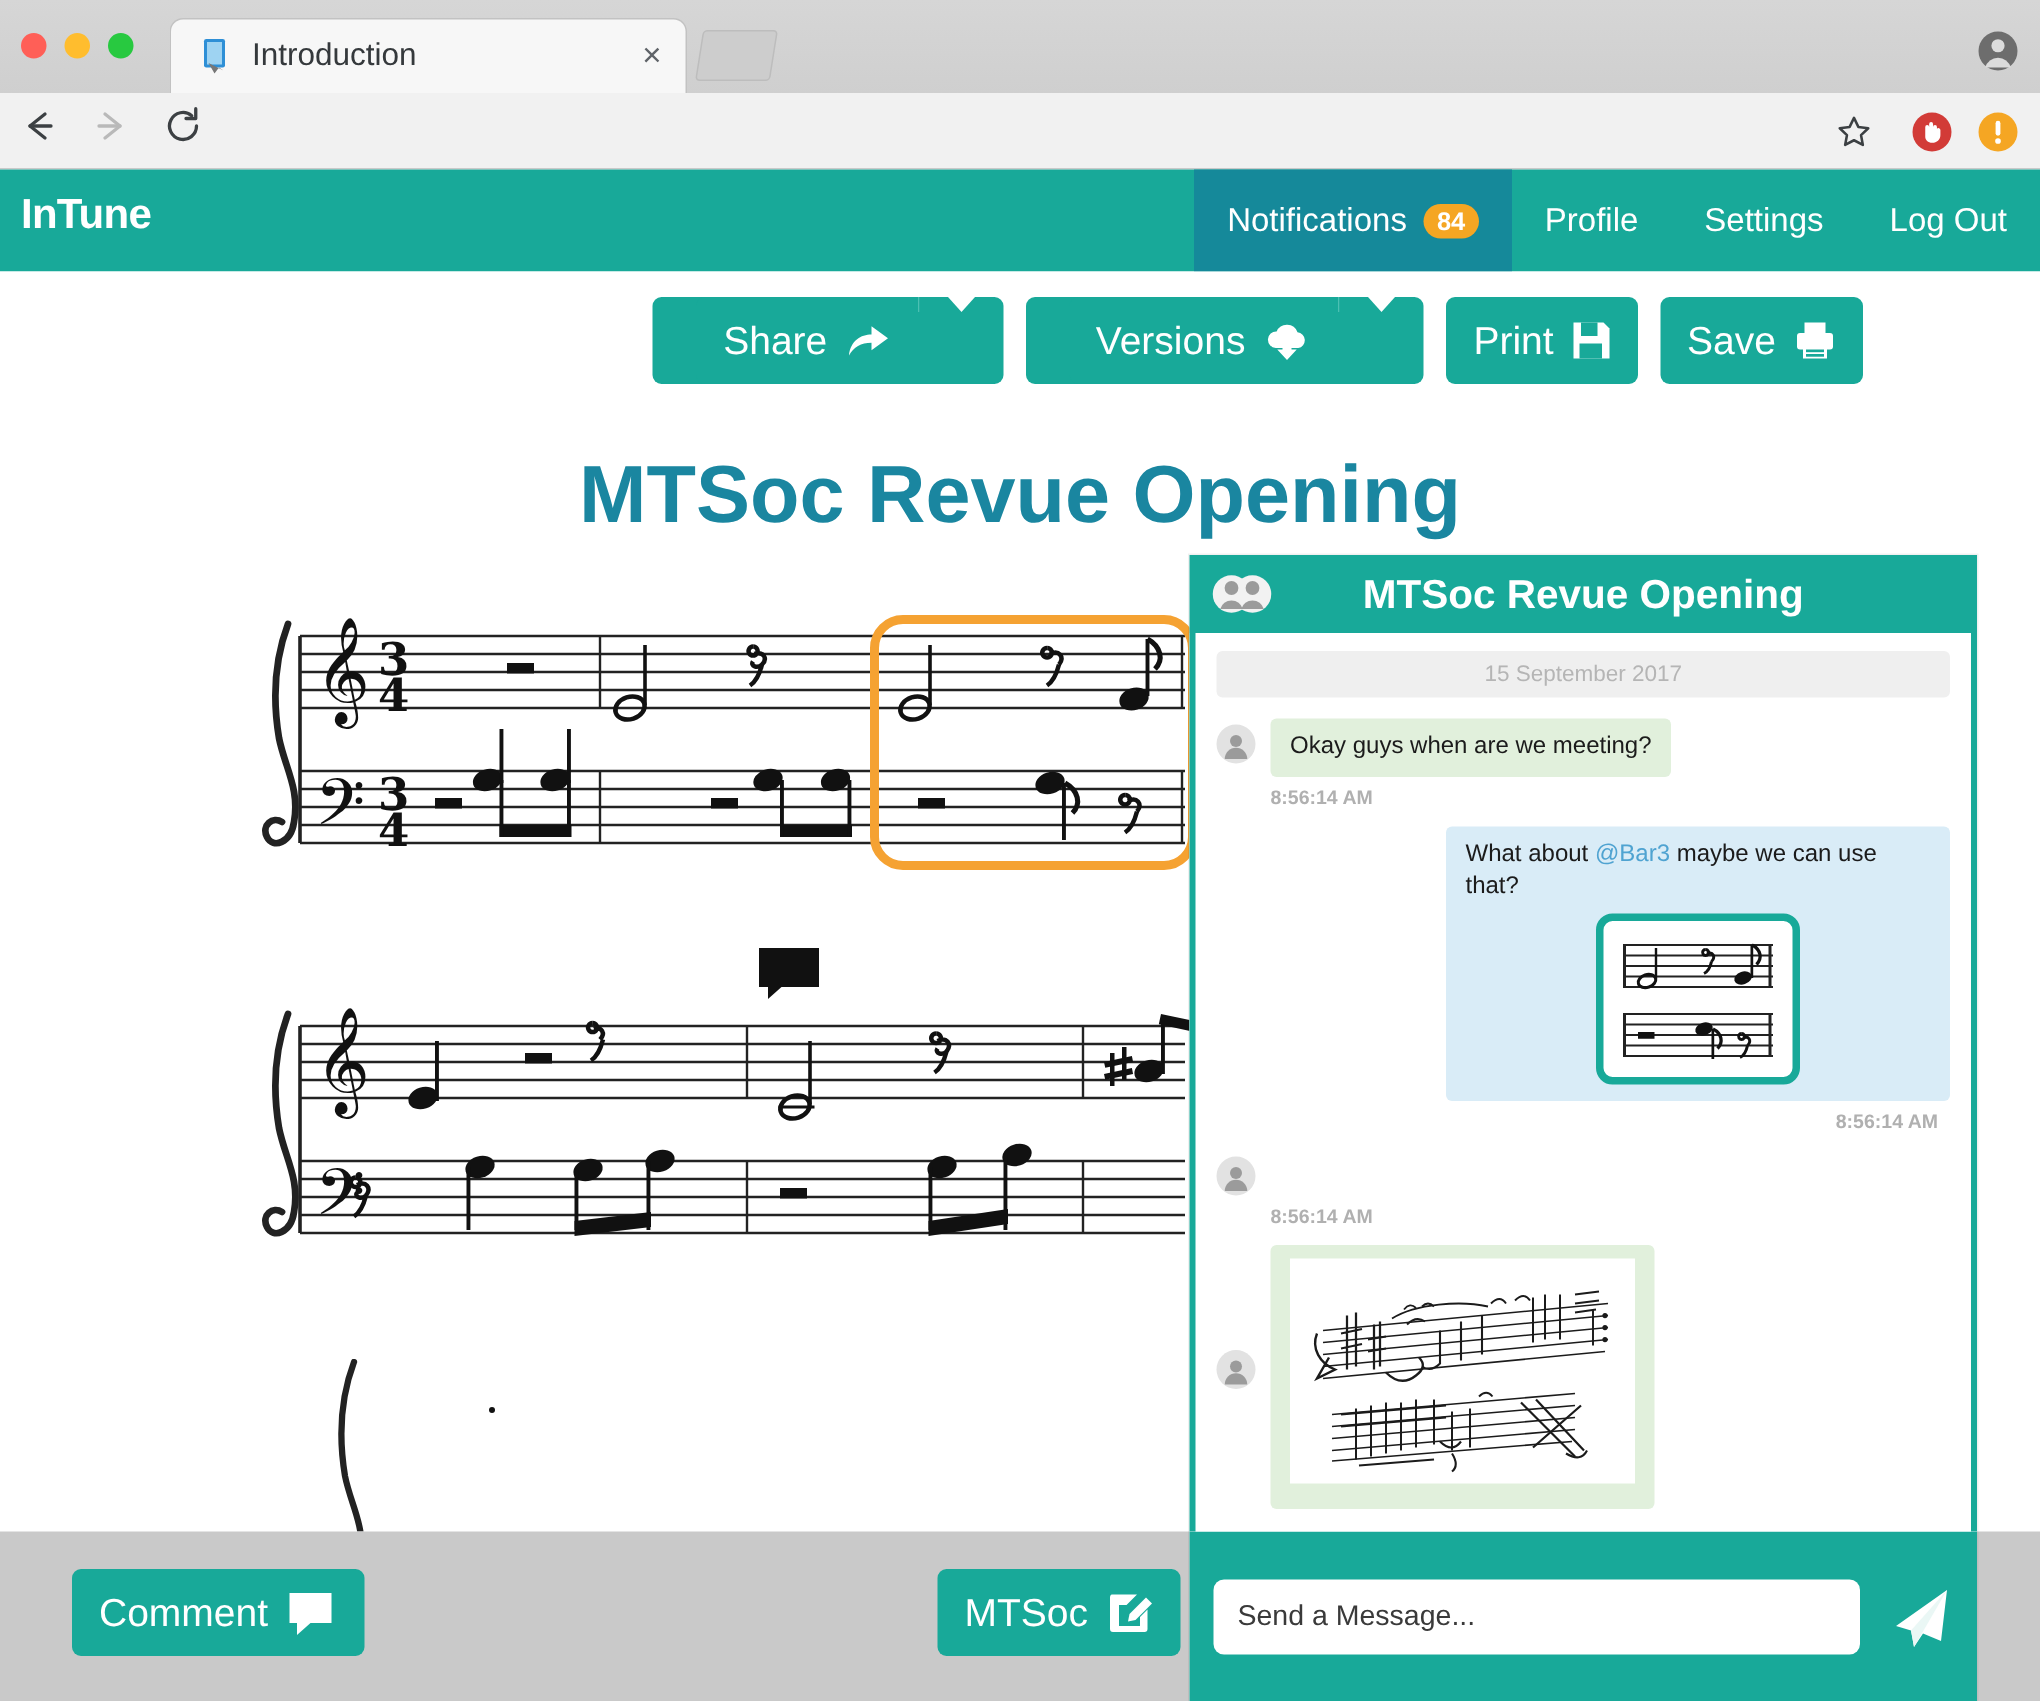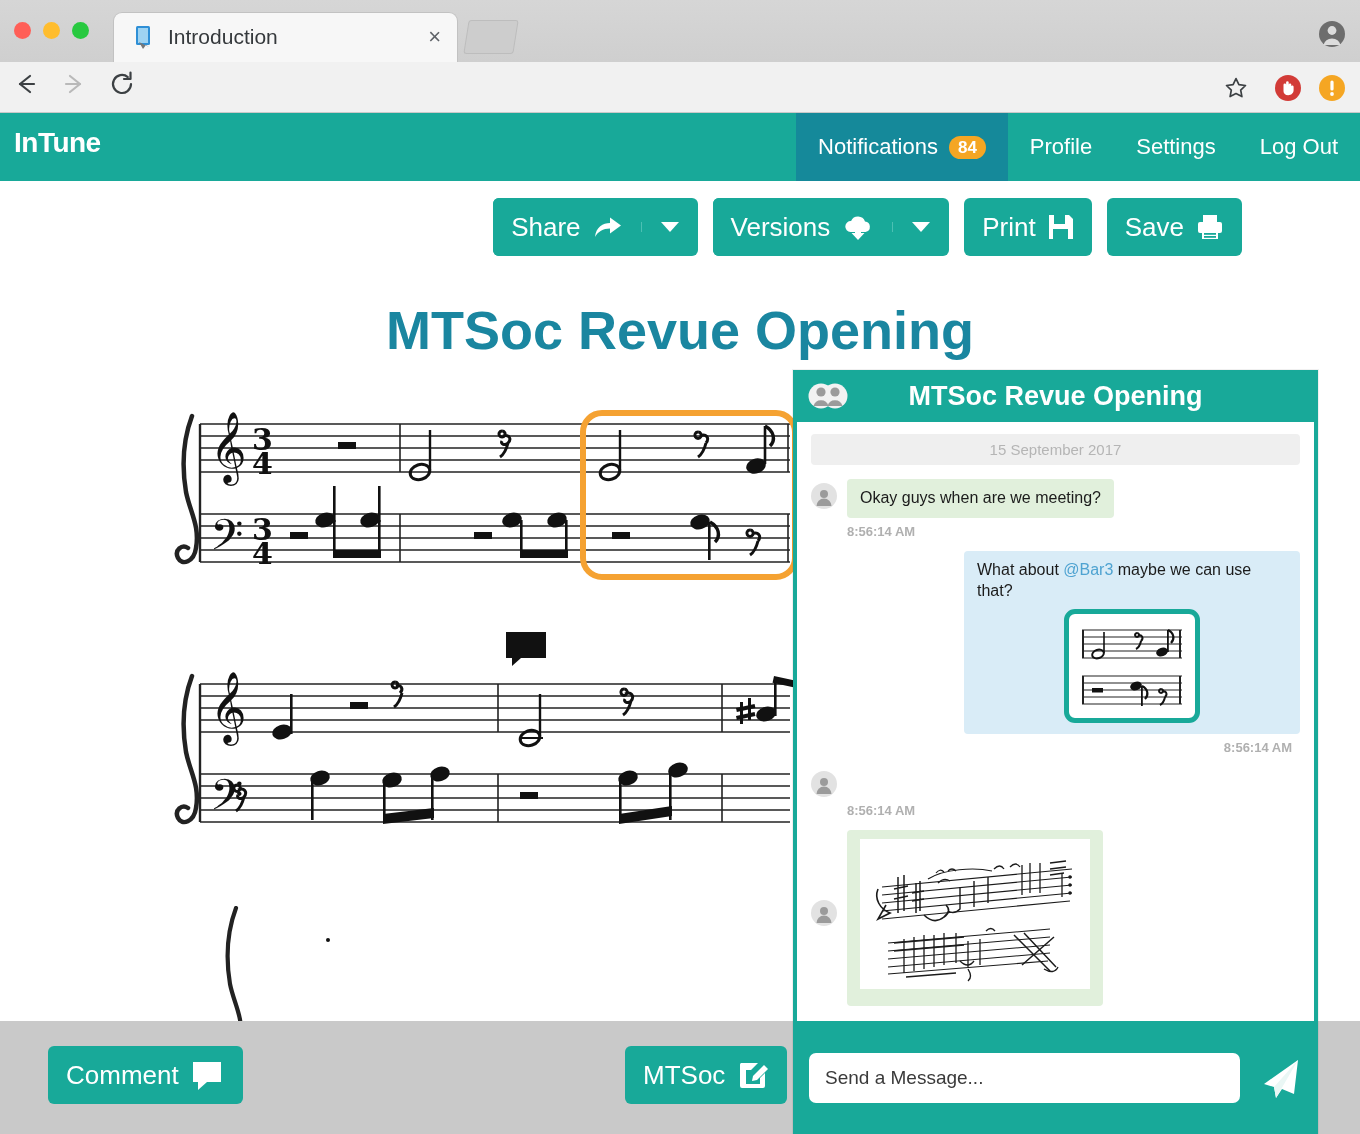--- a/index.html
+++ b/index.html
@@ -97,21 +97,21 @@
   }
   .toolbar{
     position:absolute;right:118px;top:17px;display:flex;align-items:center;gap:15px;
   }
   .btn{
     background:#18a999;color:#fff;border:none;border-radius:6px;
     height:58px;display:flex;align-items:center;padding:0 18px;
     font-size:26px;font-family:"Liberation Sans", sans-serif;cursor:default;
   }
   .btn .glyph{margin-left:12px;display:flex;align-items:center;}
-  .split{display:flex;align-items:center;background:#18a999;border-radius:6px;}
+  .split{display:flex;align-items:flex-start;background:#18a999;border-radius:6px;padding-left:29px;}
   .split .btn{border-radius:6px 0 0 6px;}
   .split-caret{
     width:56px;display:flex;align-items:center;justify-content:center;
     border-left:1px solid #4cc0b3;border-radius:0 6px 6px 0;cursor:default;
   }
   .caret{
     width:0;height:0;border-left:9px solid transparent;border-right:9px solid transparent;
     border-top:10px solid #ffffff;display:block;
   }
 

